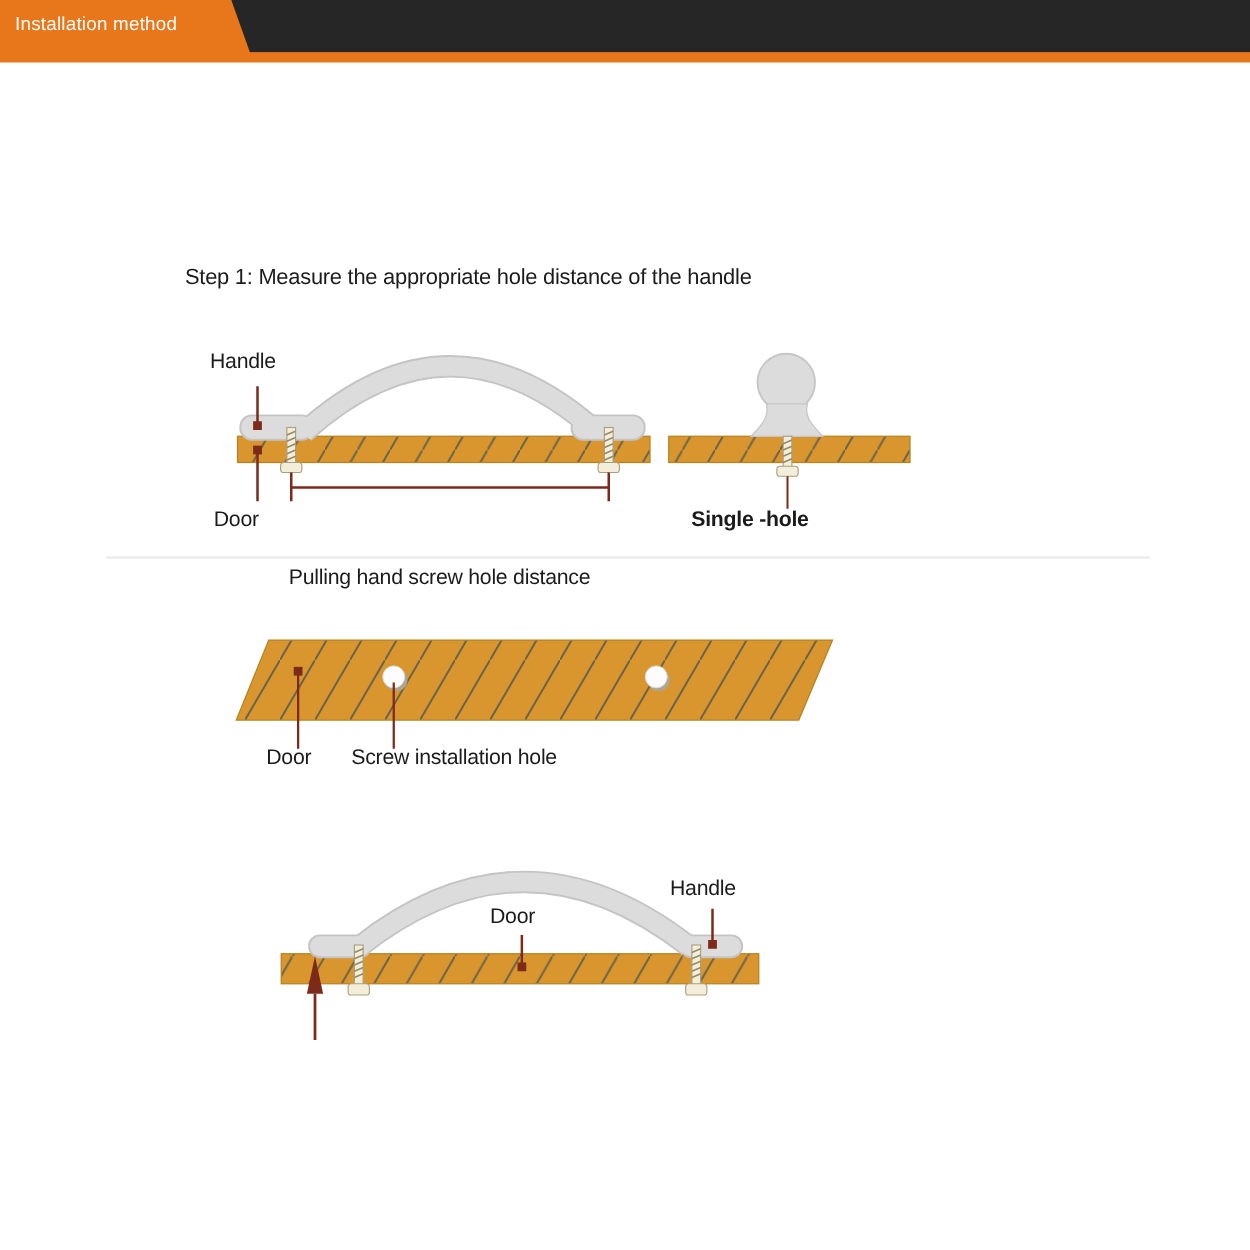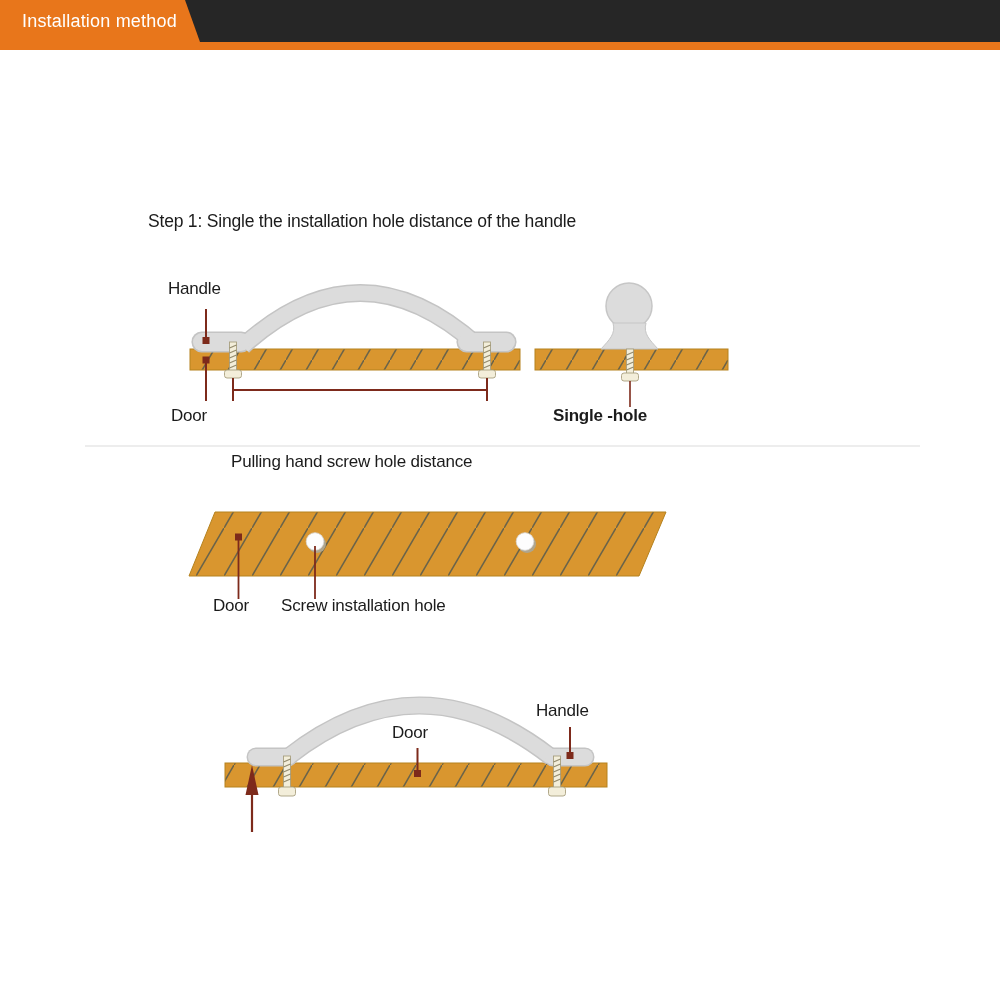--- a/index.html
+++ b/index.html
@@ -11,21 +11,21 @@
   .banner-orange {
     position:absolute; left:0; top:0; width:1000px; height:50px;
     background:var(--banner-orange,#E8761B);
   }
   .banner-dark {
     position:absolute; left:0; top:0; width:1000px; height:42px;
     background:var(--banner-dark,#262626);
     clip-path:polygon(185px 0, 1000px 0, 1000px 42px, 200px 42px);
   }
   .banner-title {
-    position:absolute; left:22px; top:11px; font-size:18px;
+    position:absolute; left:12px; top:11px; font-size:15px;
     color:var(--banner-text,#FFFFFF); white-space:nowrap; letter-spacing:0.2px;
   }
   
   .lbl {
     position:absolute; color:var(--text,#1B1B1B); font-size:17px;
     white-space:nowrap; letter-spacing:-0.2px;
   }
   .heading { font-size:17.5px; }
   svg { position:absolute; }
   .divider {
@@ -35,21 +35,21 @@
 </style>
 </head>
 <body>
 
 <div class="page">
 
   <div class="banner-orange"></div>
   <div class="banner-dark"></div>
   <div class="banner-title">Installation method</div>
 
-  <div class="lbl heading" style="left:148px; top:211px;">Step 1: Single the installation hole distance of the handle</div>
+  <div class="lbl heading" style="left:148px; top:211px;">Step 1: Measure the appropriate hole distance of the handle</div>
   <div class="lbl" style="left:168px; top:279px;">Handle</div>
 
   <svg style="left:150px; top:255px;" width="612" height="155" viewBox="150 255 612 155">
     <defs>
       <pattern id="h1" patternUnits="userSpaceOnUse" width="26" height="45">
         <rect width="26" height="45" fill="#D9962F"></rect>
         <path d="M0,45 L26,0" stroke="#6A6349" stroke-width="1.6"></path>
       </pattern>
     </defs>
 

